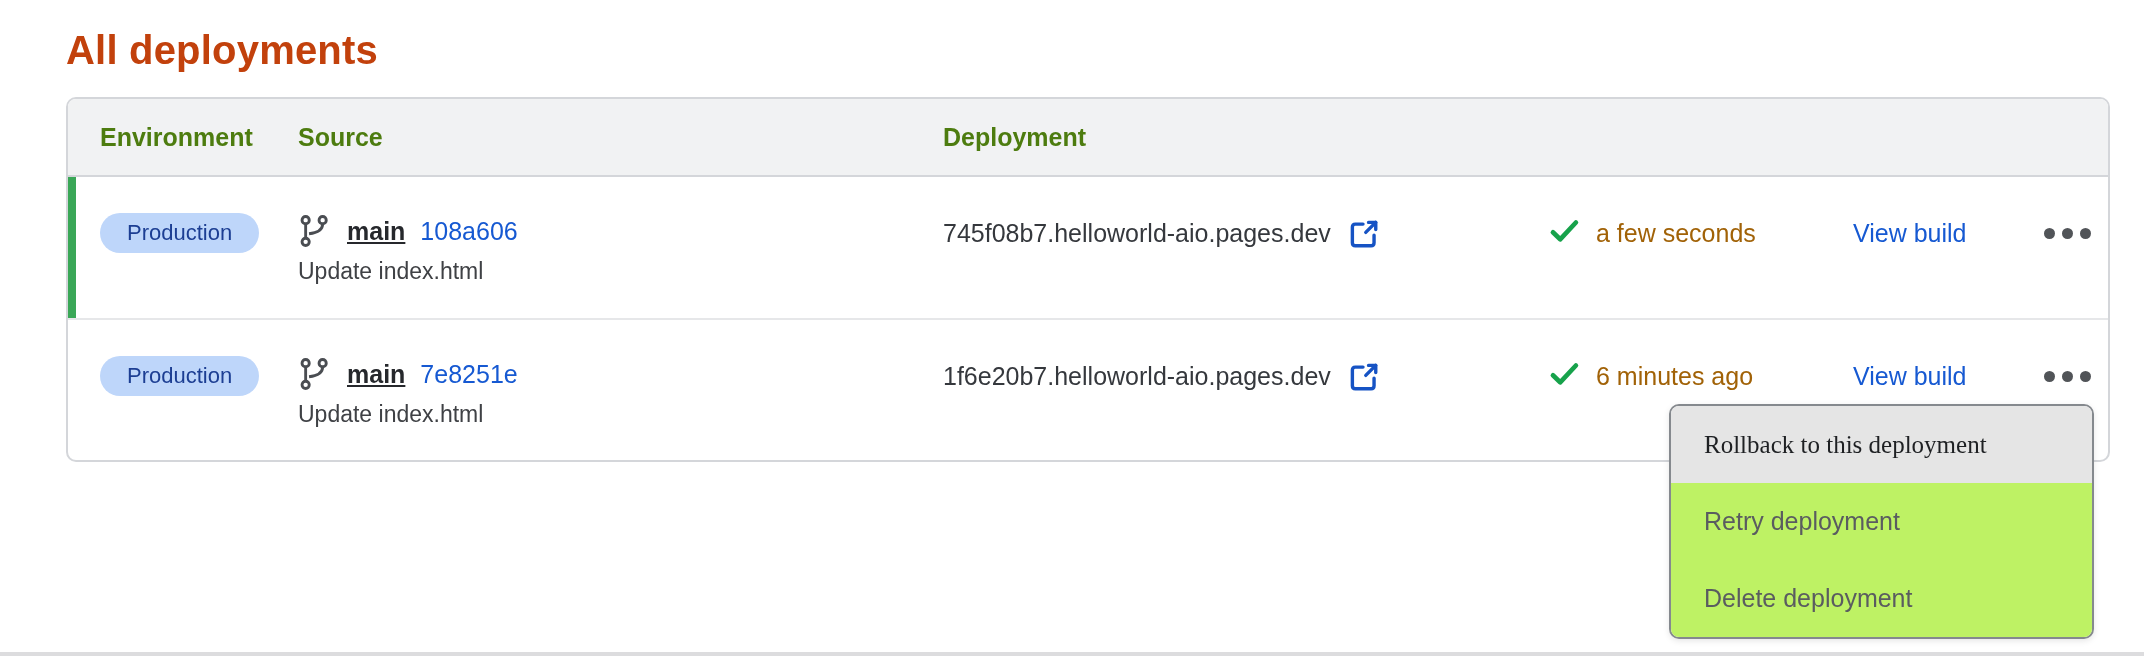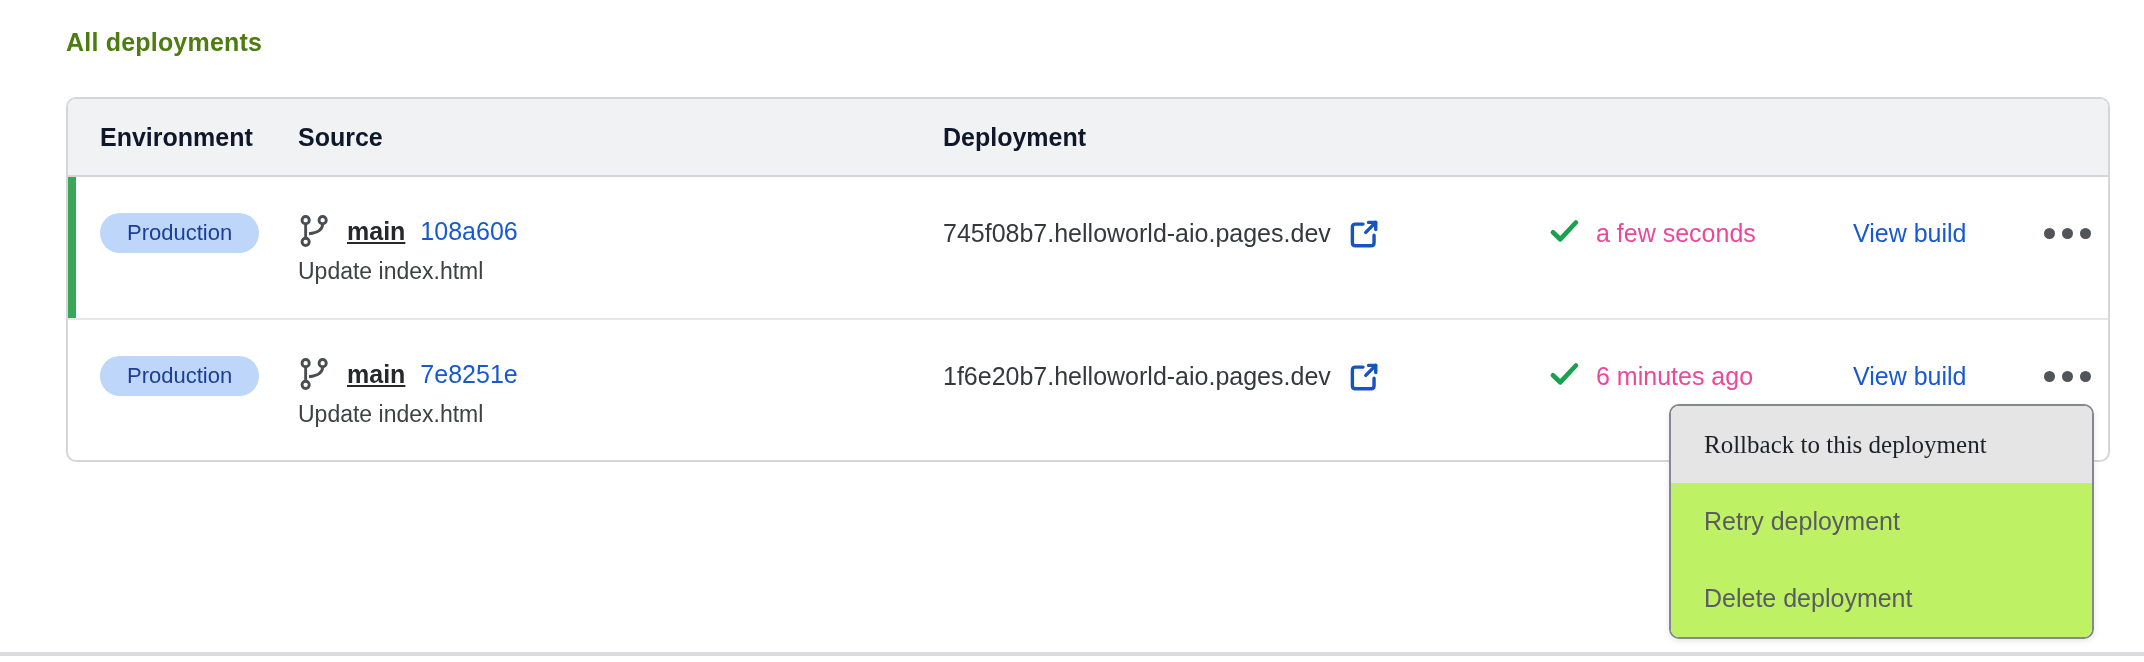--- a/index.html
+++ b/index.html
@@ -9,23 +9,23 @@
     background: #ffffff;
     font-family: "Liberation Sans", sans-serif;
     color: #1f2125;
     overflow: hidden;
   }
 
   .page-title {
     position: absolute;
     left: 66px;
     top: 28px;
-    font-size: 25px;
+    font-size: 40px;
     font-weight: 600;
-    color: #4d7c0f;
+    color: #c2410c;
     letter-spacing: 0.2px;
   }
 
   .deploy-table {
     position: absolute;
     left: 66px;
     top: 97px;
     width: 2044px;
     height: 365px;
     background: #ffffff;
@@ -37,21 +37,21 @@
     display: grid;
     grid-template-columns: 198px 645px 604px auto;
     align-items: center;
     height: 78px;
     padding-left: 32px;
     background: #f1f2f3;
     border-bottom: 2px solid #d4d6da;
     border-radius: 8px 8px 0 0;
     font-size: 25px;
     font-weight: 600;
-    color: #0f172a;
+    color: #4d7c0f;
   }
 
   .t-row {
     position: relative;
     display: grid;
     grid-template-columns: 198px 645px 604px 306px 160px auto;
     align-items: start;
     height: 143px;
     padding-left: 32px;
   }
@@ -87,21 +87,21 @@
   .source-line1 { display: flex; align-items: center; gap: 15px; height: 40px; }
   .branch-name { font-size: 25px; font-weight: 700; color: #26282c; text-decoration: underline; }
   .commit-link { font-size: 25px; color: #1659d2; text-decoration: none; cursor: pointer; text-align: center; }
   .commit-msg { margin-top: 5px; font-size: 23px; color: #3f4145; line-height: 30px; }
 
   .deploy-cell { gap: 15px; }
   .deploy-url { font-size: 25px; color: #35383d; }
   .ext-link { display: inline-flex; cursor: pointer; }
 
   .status-cell { gap: 15px; }
-  .status-time { font-size: 25px; color: #ec4899; }
+  .status-time { font-size: 25px; color: #a16207; }
 
   .view-build { font-size: 25px; color: #1659d2; text-decoration: none; cursor: pointer; }
 
   .ellipsis-btn {
     display: flex;
     align-items: center;
     gap: 7px;
     padding-left: 31px;
     cursor: pointer;
     background: none;

